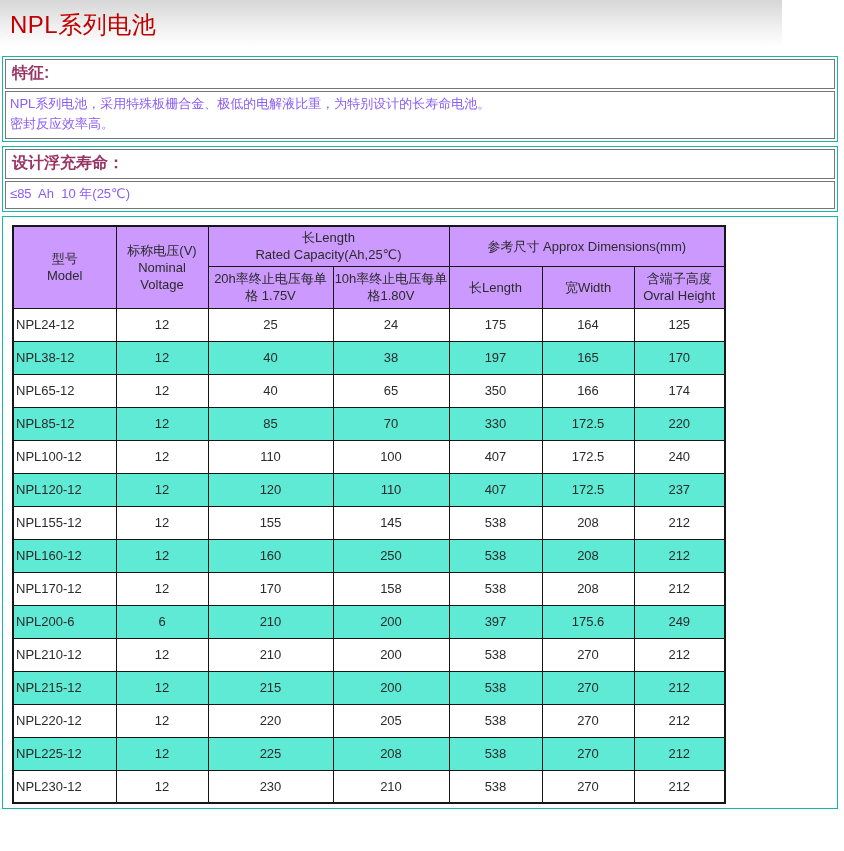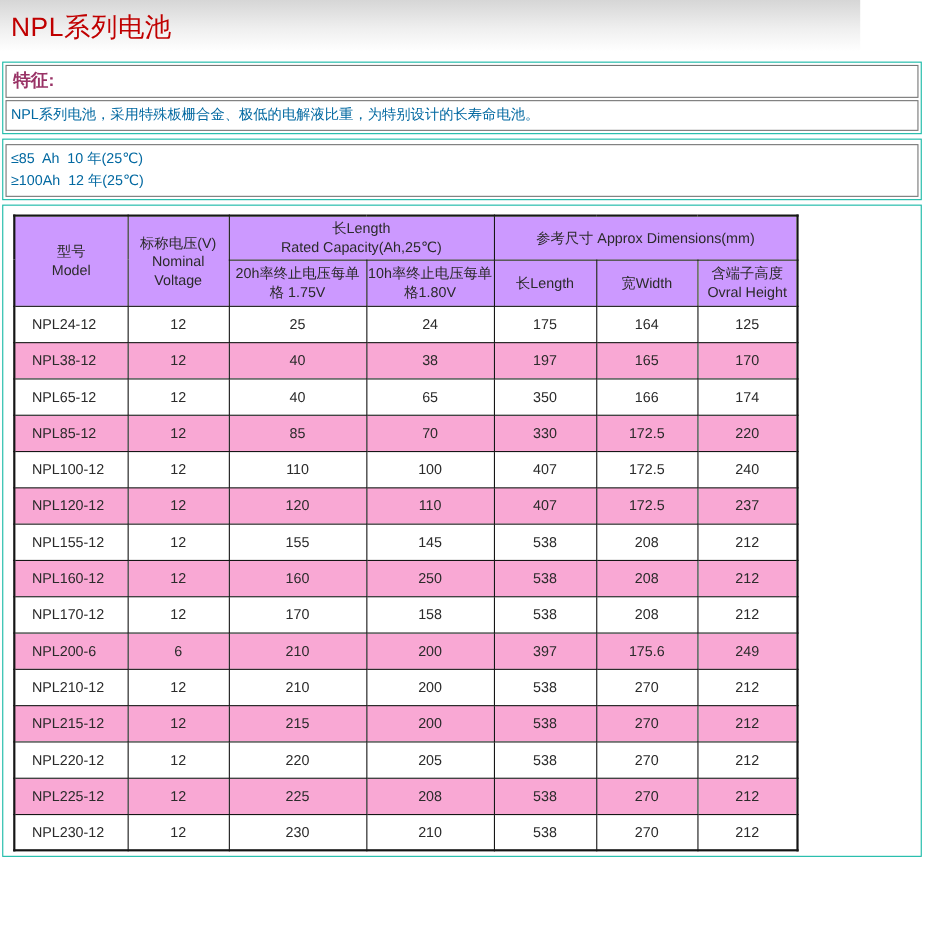--- a/index.html
+++ b/index.html
@@ -40,21 +40,21 @@
     color: #993366;
     padding: 3px 6px 4px 6px;
   }
   .section-body {
     margin-top: 2px;
     padding: 2px 4px 4px 4px;
   }
   .section-body .line {
     line-height: 20px;
     white-space: pre-wrap;
-    color: #0369a1;
+    color: #8b5cf6;
   }
 
   
   .spec-table {
     margin: 6px 0 2px 7px;
     border-collapse: collapse;
     table-layout: fixed;
     width: 712px;
     border: 2px solid #161616;
   }
@@ -68,44 +68,45 @@
     overflow: hidden;
   }
   .spec-table thead th {
     background: #cc99ff;
     padding: 2px 1px;
     line-height: 17px;
   }
   .spec-table thead tr.h1 th { height: 40px; }
   .spec-table thead tr.h2 th { height: 42px; }
   .spec-table tbody tr { height: 33px; background: #ffffff; }
-  .spec-table tbody tr.alt { background: #f9a8d4; }
+  .spec-table tbody tr.alt { background: #5eead4; }
   .spec-table tbody td.model {
     text-align: left;
-    padding-left: 15px;
+    padding-left: 2px;
   }
 </style>
 </head>
 <body>
 
 <div class="title-band">
   <h1 class="page-title">NPL系列电池</h1>
 </div>
 
 <div class="box first">
   <div class="cell section-heading">特征:</div>
   <div class="cell section-body">
     <div class="line">NPL系列电池，采用特殊板栅合金、极低的电解液比重，为特别设计的长寿命电池。</div>
+    <div class="line">密封反应效率高。</div>
   </div>
 </div>
 
 <div class="box">
+  <div class="cell section-heading">设计浮充寿命：</div>
   <div class="cell section-body">
     <div class="line">≤85  Ah  10 年(25℃)</div>
-    <div class="line">≥100Ah  12 年(25℃)</div>
   </div>
 </div>
 
 <div class="box">
 
   <table class="spec-table">
     <colgroup>
       <col style="width:103px">
         <col style="width:92px">
         <col style="width:125px">

